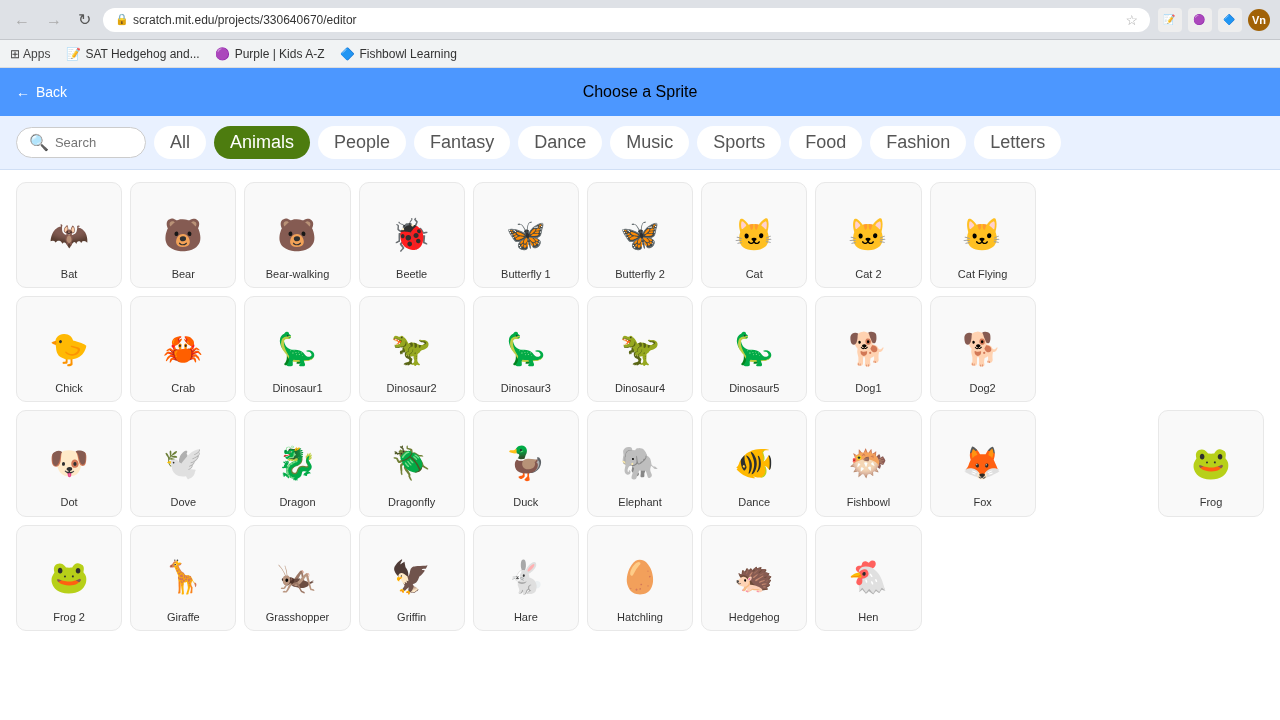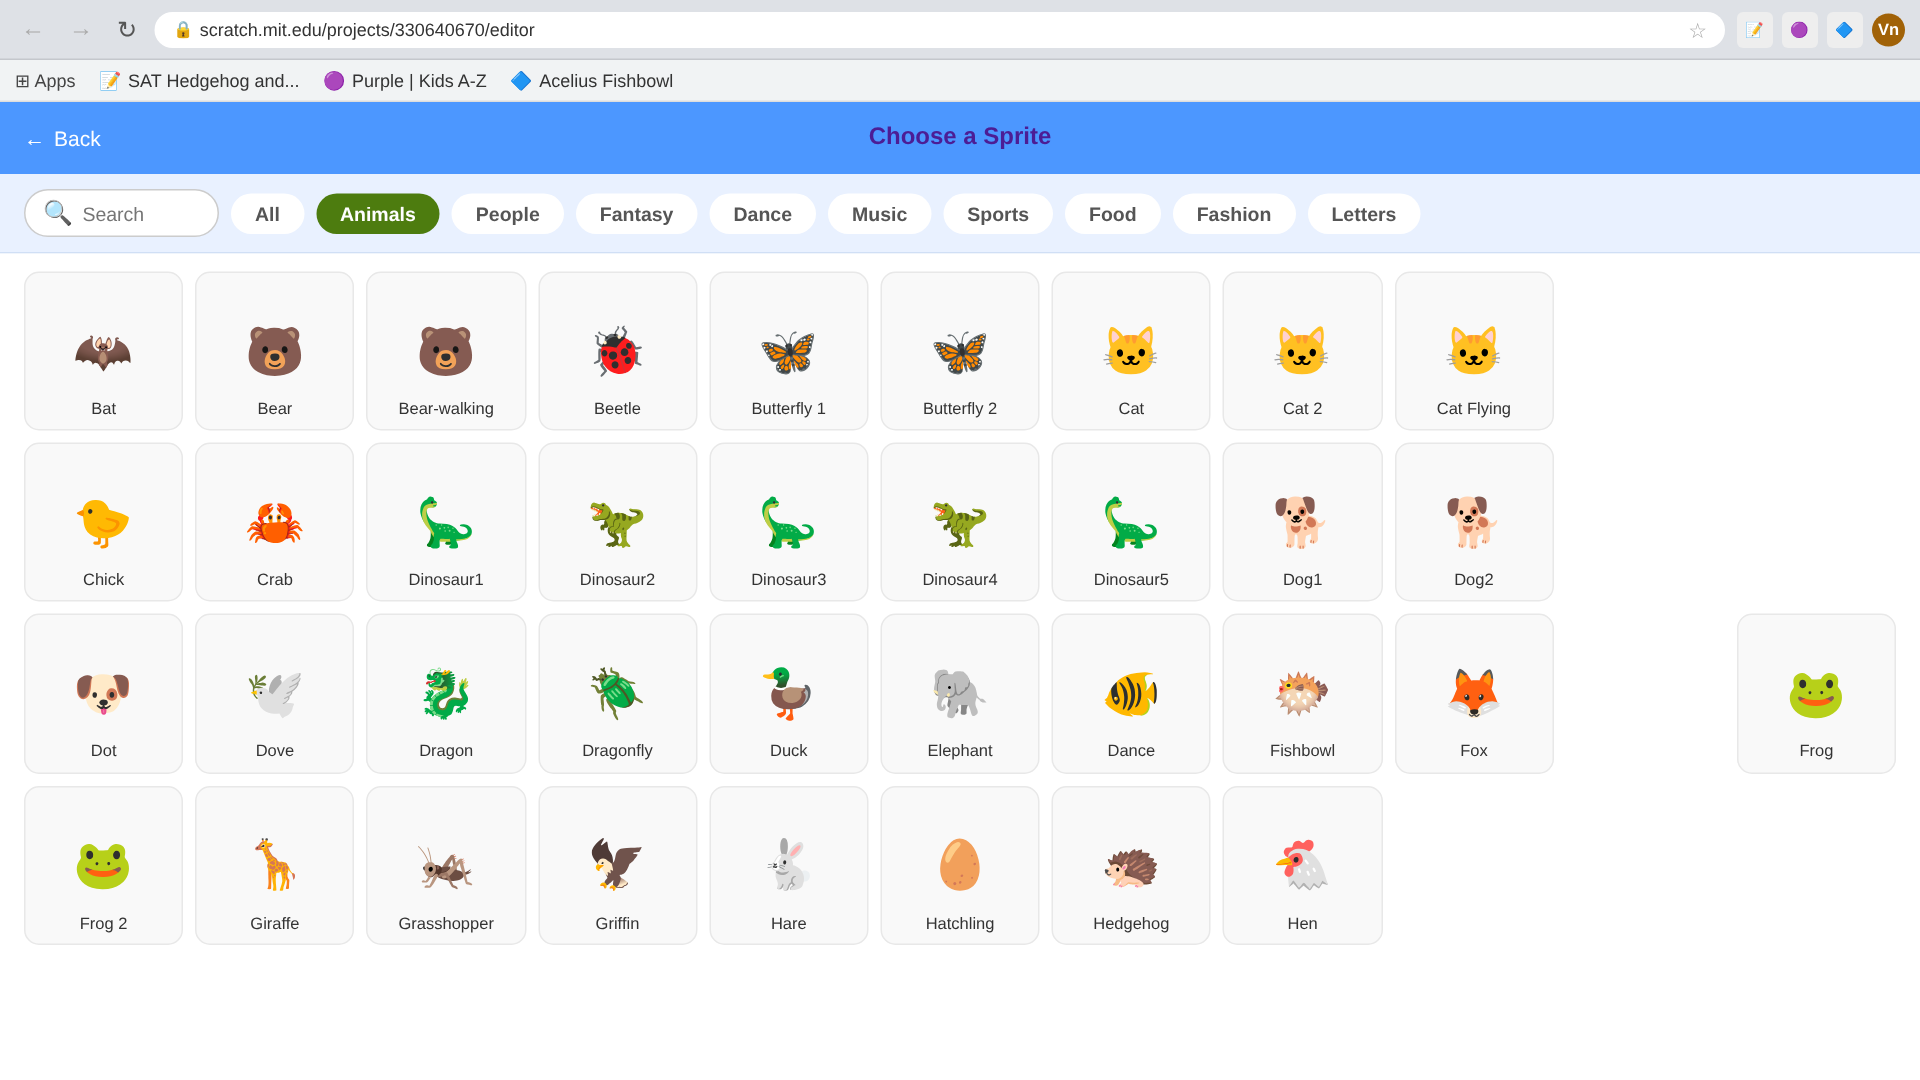--- a/index.html
+++ b/index.html
@@ -59,23 +59,23 @@
       align-items: center;
       gap: 6px;
       color: white;
       font-size: 14px;
       cursor: pointer;
       background: none;
       border: none;
       font-weight: 500;
     }
     .page-title {
-      color: #4c1d95;
+      color: #000000;
       font-size: 16px;
-      font-weight: 700;
+      font-weight: 400;
     }
 
     
     .filter-bar {
       background: #e9f1ff;
       padding: 10px 16px;
       display: flex;
       align-items: center;
       gap: 8px;
       border-bottom: 1px solid #d0dff5;
@@ -91,24 +91,24 @@
       border: 1px solid #ccc;
     }
     .search-box input {
       border: none; outline: none; font-size: 13px; color: #a21caf; width: 90px; background: transparent;
     }
     .filter-btn {
       background: white;
       border: none;
       border-radius: 20px;
       padding: 6px 16px;
-      font-size: 13px;
+      font-size: 18px;
       cursor: pointer;
       color: #555;
-      font-weight: 700;
+      font-weight: 400;
     }
     .filter-btn.active {
       background: #4d7c0f;
       color: white;
     }
 
     
     .sprite-grid-container {
       padding: 12px 16px;
       overflow-y: auto;
@@ -179,21 +179,21 @@
   <div class="bookmark-item">
     <span>📝</span>
     <span>SAT Hedgehog and...</span>
   </div>
   <div class="bookmark-item">
     <span>🟣</span>
     <span>Purple | Kids A-Z</span>
   </div>
   <div class="bookmark-item">
     <span>🔷</span>
-    <span>Acelius Fishbowl</span>
+    <span>Fishbowl Learning</span>
   </div>
 </div>
 
 <div class="scratch-header">
   <button class="back-btn">
     <span>←</span>
     <span>Back</span>
   </button>
   <span class="page-title">Choose a Sprite</span>
 </div>

